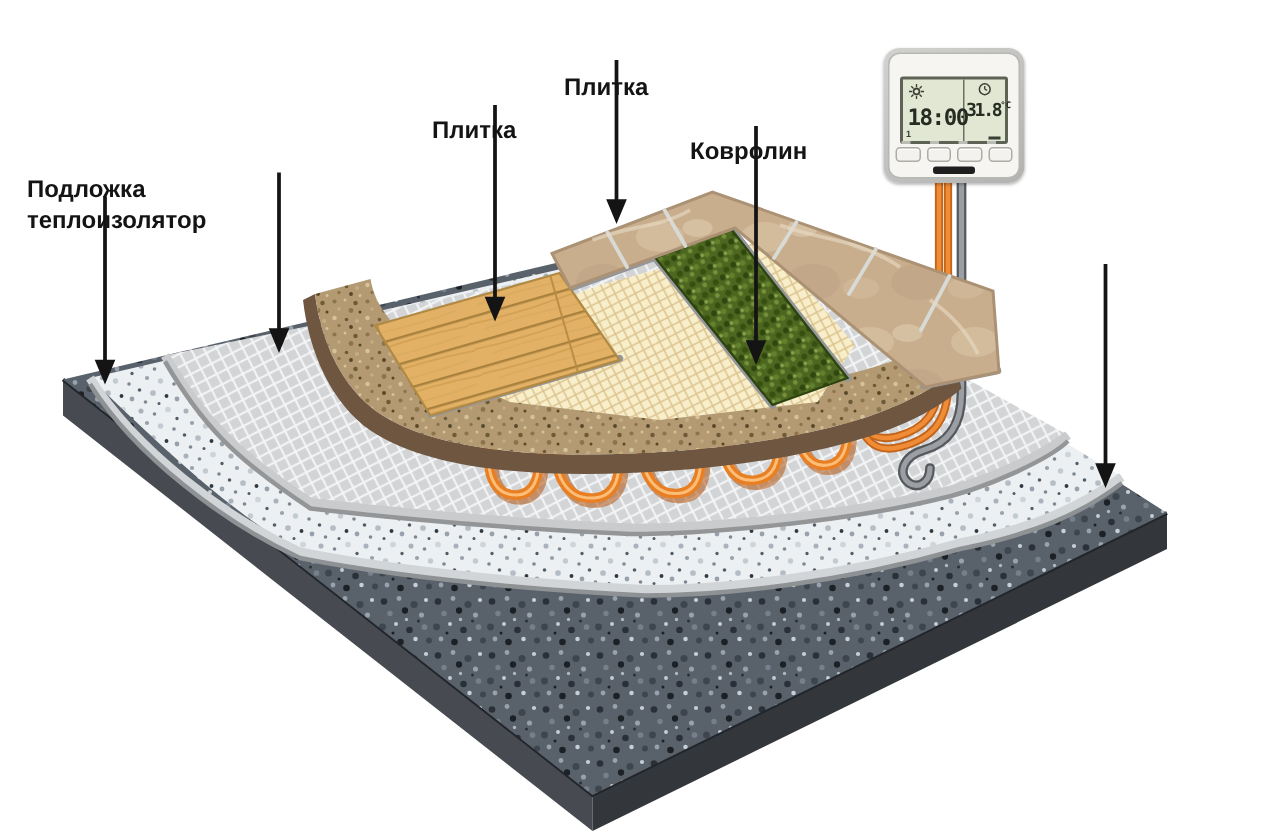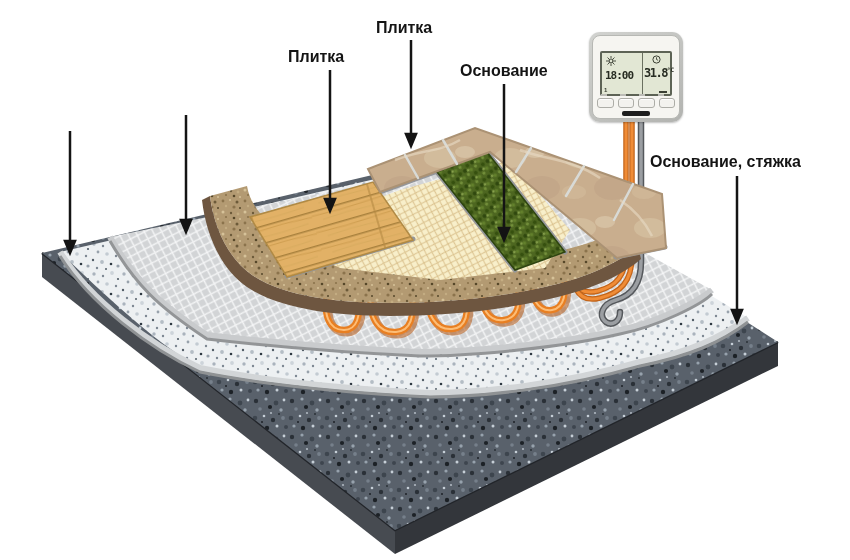--- a/index.html
+++ b/index.html
@@ -1,32 +1,32 @@
 <!DOCTYPE html>
 <html><head>
 <meta charset="utf-8">
 <style>
   html,body{margin:0;padding:0;background:#ffffff;}
   #stage{position:relative;width:850px;height:560px;background:#ffffff;overflow:hidden;
          font-family:"Liberation Sans",sans-serif;}
   #scene{position:absolute;left:0;top:0;z-index:1;}
   .lbl{position:absolute;z-index:4;color:#141414;font-size:16px;font-weight:600;
-       line-height:21px;white-space:nowrap;}
+       line-height:21px;white-space:nowrap;margin-top:31px;}
   
   #thermo{position:absolute;left:589px;top:32px;width:94px;height:90px;z-index:3;
           background:linear-gradient(145deg,#d2d3d0,#b2b3b0);border-radius:11px;
           box-shadow:0 1px 2px rgba(0,0,0,.25);}
   #thermo .face{position:absolute;left:3px;top:3px;right:3px;bottom:3px;border-radius:8px;
           background:#f6f5f1;border:1px solid #b7b8b4;}
   #thermo .lcd{position:absolute;left:11px;top:19px;width:68px;height:41px;
           background:#e2e7d4;border:2px solid #5d6355;border-radius:2px;display:flex;}
   #thermo .cell-l{position:relative;width:40px;height:100%;border-right:1.5px solid #6a7060;}
   #thermo .cell-r{position:relative;flex:1;height:100%;}
   .lcd .time{position:absolute;left:3px;top:16px;font-family:"DejaVu Sans Mono",monospace;
-          font-size:11px;font-weight:700;color:#272c22;letter-spacing:-1px;text-align:center;}
+          font-size:15px;font-weight:700;color:#272c22;letter-spacing:-1px;text-align:center;}
   .lcd .temp{position:absolute;left:1px;top:13px;font-family:"DejaVu Sans Mono",monospace;
           font-size:12px;font-weight:700;color:#272c22;letter-spacing:-1.5px;}
   .lcd .temp sup{font-size:6px;letter-spacing:0;}
   .lcd .mini{position:absolute;font-size:6px;color:#3a3f33;font-weight:700;}
   .lcd svg{position:absolute;}
   #thermo .btnrow{position:absolute;left:8px;top:66px;width:78px;display:flex;gap:4px;}
   #thermo .btn{width:15px;height:8px;background:#f3f2ee;border:1px solid #adada7;
           border-radius:3px;box-shadow:inset 0 1px 0 #ffffff;}
   #thermo .btnmark{position:absolute;top:62px;left:12px;width:70px;display:flex;gap:13px;}
   #thermo .btnmark i{display:block;width:6px;height:2px;background:#bcbcb6;}
@@ -288,26 +288,27 @@
       </div>
   <div class="btnrow">
     <div class="btn"></div>
     <div class="btn"></div>
     <div class="btn"></div>
     <div class="btn"></div>
   </div>
   <div class="slot"></div>
 </div>
 
+<div class="lbl" style="left:18px;top:85px">
+  <div>Подложка</div>
+  <div>теплоизолятор</div>
+</div>
 <div class="lbl" style="left:288px;top:46px">
   <div>Плитка</div>
 </div>
 <div class="lbl" style="left:376px;top:17px">
   <div>Плитка</div>
 </div>
 <div class="lbl" style="left:460px;top:60px">
-  <div>Основание</div>
-</div>
-<div class="lbl" style="left:650px;top:151px">
-  <div>Основание, стяжка</div>
+  <div>Ковролин</div>
 </div>
 
 </div>
 
 </body></html>

